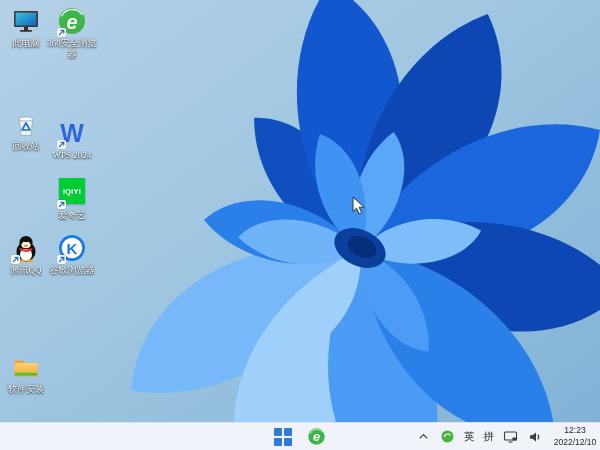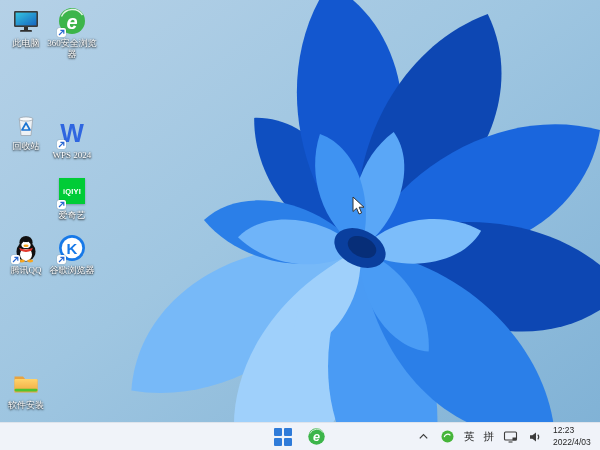--- a/index.html
+++ b/index.html
@@ -57,21 +57,21 @@
   .tb-app{width:19px;height:19px;cursor:pointer;}
   .tb-app svg{width:19px;height:19px;display:block;}
   .tray{
     position:absolute;right:3px;top:0;bottom:0;
     display:flex;align-items:center;gap:9px;
   }
   .tray .t-ic{width:15px;height:15px;display:flex;align-items:center;justify-content:center;cursor:pointer;}
   .tray .t-ic svg{display:block;}
   .lang{font-size:10.5px;color:#1f1f1f;cursor:pointer;}
   .clock{
-    text-align:left;font-size:8.5px;line-height:1.3;color:#1f1f1f;cursor:pointer;
+    text-align:center;font-size:8.5px;line-height:1.3;color:#1f1f1f;cursor:pointer;
     padding-left:2px;min-width:44px;
   }
 </style>
 </head>
 <body>
 
 <div class="screen">
 
   <svg class="wallpaper" viewBox="0 0 600 450" preserveAspectRatio="none">
     <defs>
@@ -217,21 +217,21 @@
       <span class="sc">
         <svg viewBox="0 0 9 9">
             <path d="M2,7 L6.4,2.6 M3.4,2.4 H6.8 V5.8" stroke="#2867d2" stroke-width="1.2" fill="none"></path>
           </svg>
       </span>
     </div>
     <span class="label">谷歌浏览器</span>
   </div>
 
 
-  <div class="cell" style="left:0;top:368px">
+  <div class="cell" style="left:0;top:352px">
     <div class="icon-box">
       <svg viewBox="0 0 30 30">
         <defs>
             <linearGradient id="fold1" x1="0" y1="0" x2="0" y2="1">
           <stop offset="0" stop-color="#ffd36b"></stop>
               <stop offset="1" stop-color="#f0ab42"></stop>
             </linearGradient>
           </defs>
         <path d="M3.5,8.5 h8.5 l2.5,3 h12 v13 h-23 Z" fill="#e9a33f"></path>
         <rect x="3.5" y="11" width="23" height="12.5" rx="1.2" fill="url(#fold1)"></rect>
@@ -284,18 +284,18 @@
         </svg>
       </div>
       <div class="t-ic">
         <svg width="14" height="14" viewBox="0 0 14 14">
           <path d="M2,5.2 h2.4 L8,2.4 v9.2 L4.4,8.8 H2 Z" fill="#3c3c3c"></path>
           <path d="M9.8,4.6 a3.8,3.8 0 0 1 0,4.8" stroke="#3c3c3c" stroke-width="1.1" fill="none"></path>
         </svg>
       </div>
       <div class="clock">
         <div>12:23</div>
-        <div>2022/4/03</div>
+        <div>2022/12/10</div>
       </div>
     </div>
   </div>
 
 </div>
 
 </body></html>

